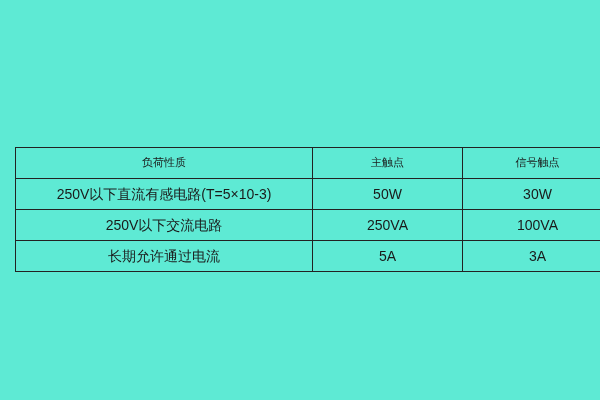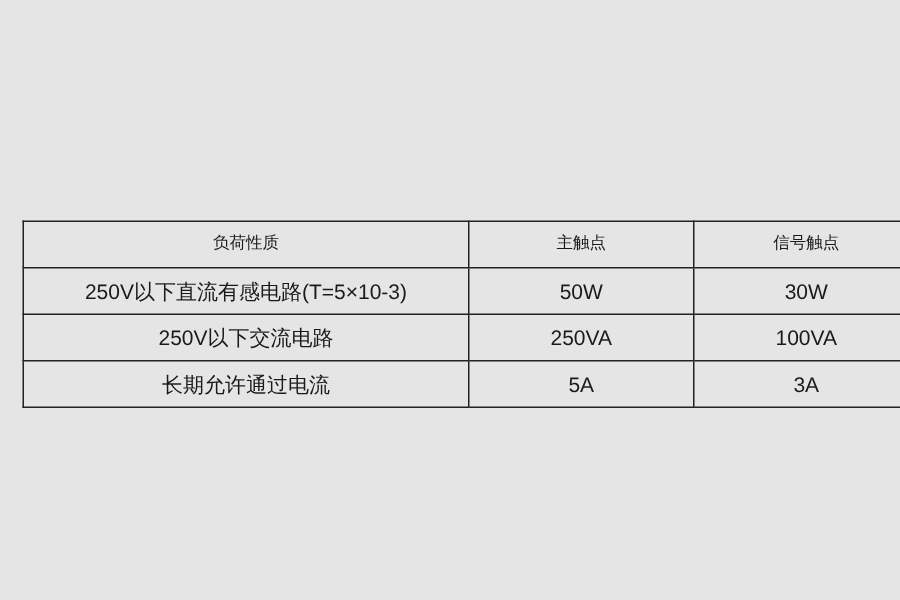--- a/index.html
+++ b/index.html
@@ -10,21 +10,21 @@
     width: 600px;
     height: 400px;
     background: #ffffff;
     font-family: "Liberation Sans", "DejaVu Sans", sans-serif;
     overflow: hidden;
   }
   .page {
     position: relative;
     width: 600px;
     height: 400px;
-    background: #e5e5e5;
+    background: #5eead4;
   }
   .spec-table {
     position: absolute;
     left: 15px;
     top: 147px;
     width: 570px;
     border-collapse: collapse;
     table-layout: fixed;
   }
   .spec-table td {

